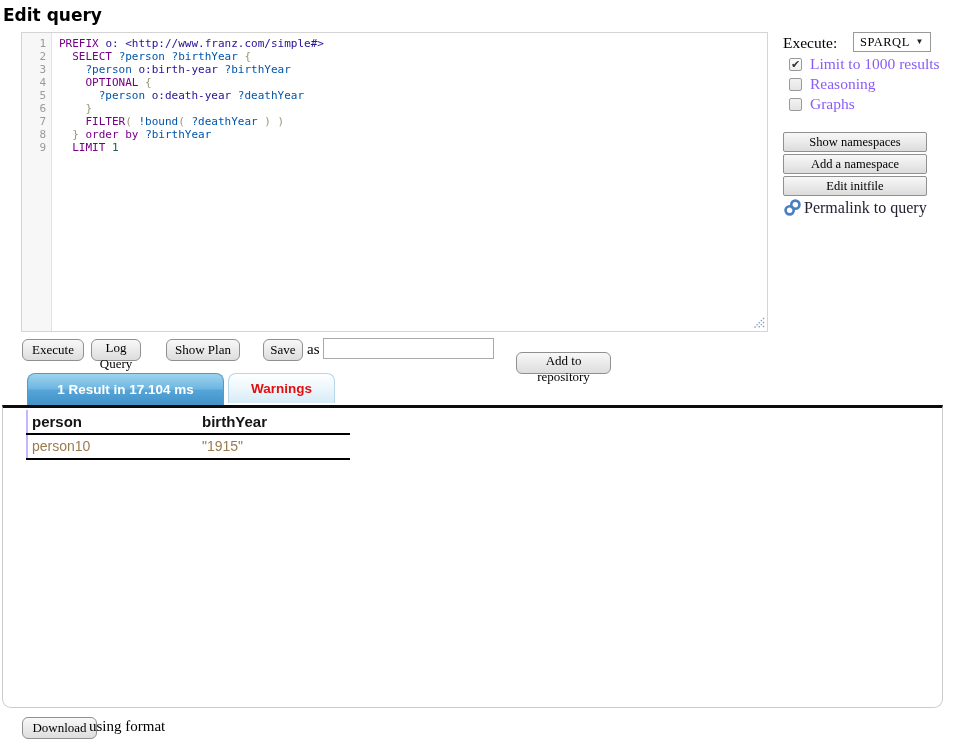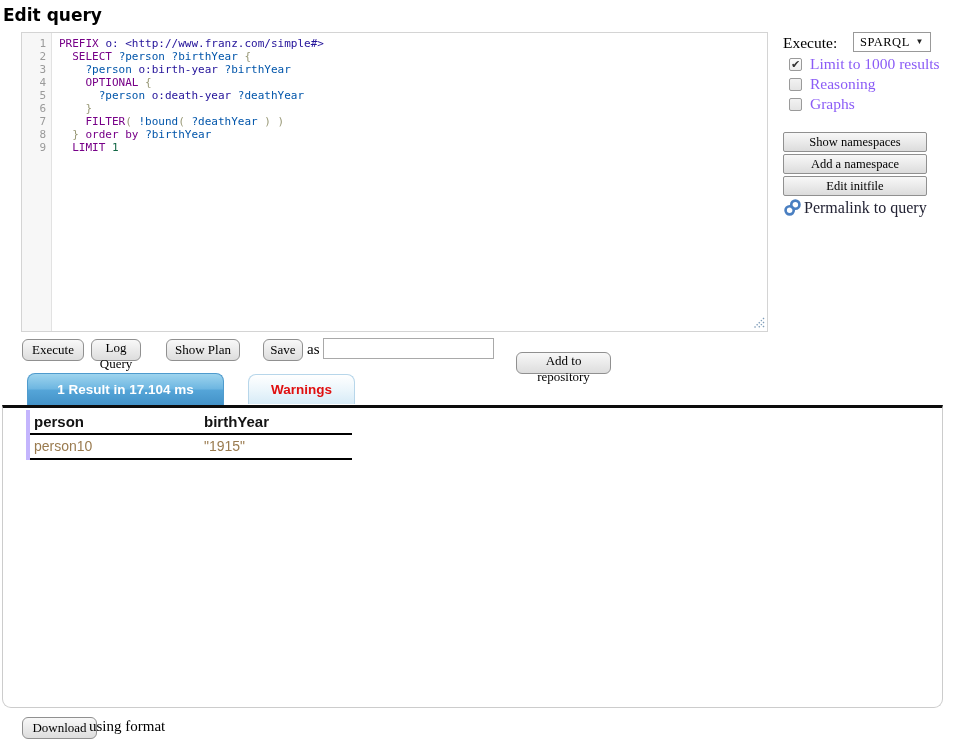--- a/index.html
+++ b/index.html
@@ -38,36 +38,36 @@
   .b-plan{left:166px;top:339px;width:74px;}
   .b-save{left:263px;top:339px;width:40px;}
   .b-addrepo{left:516px;top:352px;width:95px;}
   .as-label{position:absolute;left:307px;top:341px;font:15px "Liberation Serif",serif;color:#000;}
   .save-input{position:absolute;left:323px;top:338px;width:171px;height:21px;
               box-sizing:border-box;border:1px solid #a9a9a9;background:#fff;
               font:13px "Liberation Sans",sans-serif;padding:0 3px;}
 
   
   .tabs{position:absolute;left:27px;top:373px;height:32px;display:flex;
-        align-items:center;gap:24px;}
+        align-items:flex-start;gap:4px;}
   .tab{box-sizing:border-box;text-align:center;
        font:bold 13.5px "Liberation Sans",sans-serif;cursor:default;}
   .tab-active{width:197px;height:32px;line-height:32px;color:#fff;
        background:linear-gradient(180deg,#9ed4ee 0%,#6db6e1 48%,#55a5d8 52%,#4392c8 100%);
        border:1px solid #4f9bcd;border-bottom:none;border-radius:8px 8px 0 0;}
   .tab-inactive{width:107px;height:30px;line-height:29px;color:#e01010;
        background:linear-gradient(180deg,#ffffff 0%,#eaf5fb 55%,#d7ebf7 100%);
        border:1px solid #b7d6ea;border-bottom:none;border-radius:8px 8px 0 0;}
 
   
   .panel{position:absolute;left:2px;top:405px;width:941px;height:303px;
          box-sizing:border-box;background:#fff;
          border:1px solid #cccccc;border-top:3px solid #0c0c0c;
          border-radius:0 0 9px 9px;}
-  .results-table{margin:2px 0 0 23px;border-collapse:collapse;border-left:4px solid #c4b5fd;}
+  .results-table{margin:2px 0 0 23px;border-collapse:collapse;border-left:2px solid #c4b5fd;}
   .results-table th{font:bold 15px "Liberation Sans",sans-serif;color:#141414;
          text-align:left;padding:3px 10px 3px 4px;border-bottom:2px solid #000;}
   .results-table td{font:14px "Liberation Sans",sans-serif;color:#9a7b4f;
          padding:3px 10px 4px 4px;border-bottom:2px solid #000;}
   .results-table .col-0{width:156px;}
   .results-table .col-1{width:138px;}
 
   
   .b-download{left:22px;top:717px;width:75px;}
   .fmt-label{position:absolute;left:89px;top:718px;font:15px "Liberation Serif",serif;color:#000;}

